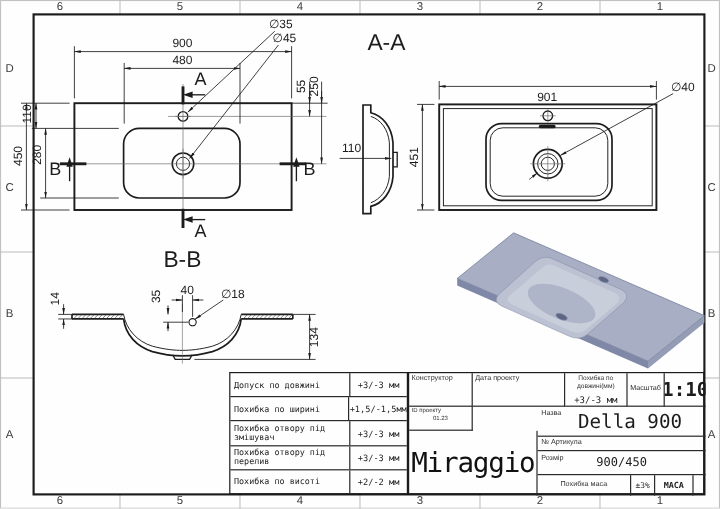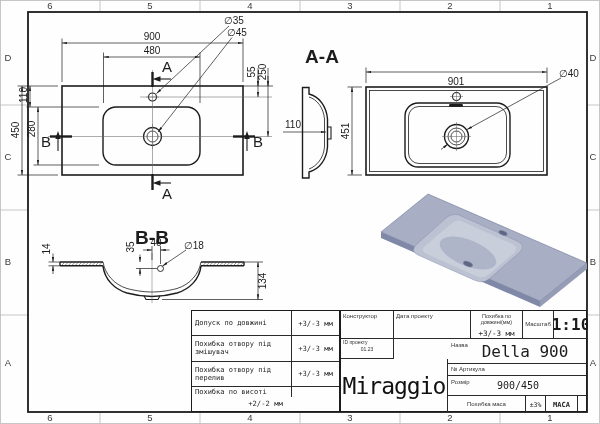--- a/index.html
+++ b/index.html
@@ -3,29 +3,29 @@
 <meta charset="utf-8">
 <style>
   html,body{margin:0;padding:0;background:#ffffff;}
   .sheet{position:relative;width:600px;height:424px;background:#fefefe;overflow:hidden;
          font-family:"Liberation Sans",sans-serif;color:#1c1c1c;}
   svg{position:absolute;left:0;top:0;}
   .labels{position:absolute;left:0;top:0;width:600px;height:424px;}
   .lbl{position:absolute;transform:translate(-50%,-50%);white-space:nowrap;
        font-size:10px;color:#1c1c1c;line-height:1;}
   .rot{transform:translate(-50%,-50%) rotate(-90deg);}
-  .big{font-size:19px;font-weight:700;margin-top:20px;}
+  .big{font-size:19px;font-weight:400;}
   .sec{font-size:15px;font-weight:500;}
   .ref{font-size:9.5px;color:#3a3a3a;}
   
   .tol{position:absolute;left:191px;top:310px;width:149px;height:102px;
        border:1.2px solid #1c1c1c;box-sizing:border-box;display:flex;flex-direction:column;
        font-family:"DejaVu Sans Mono",monospace;}
   .tol .row{flex:1;display:flex;border-bottom:0.8px solid #2a2a2a;box-sizing:border-box;}
-  .tol .row:last-child{border-bottom:none;flex-direction:column;}
+  .tol .row:last-child{border-bottom:none;}
   .tol .lab{width:100px;border-right:0.8px solid #2a2a2a;box-sizing:border-box;
             font-size:7px;line-height:1.15;display:flex;align-items:center;padding:1px 3px;color:#1d1d1d;}
   .tol .val{flex:1;font-size:7.2px;display:flex;align-items:center;justify-content:center;color:#1d1d1d;}
   .tb{position:absolute;left:340px;top:310px;width:247px;height:102px;
       border:1.2px solid #1c1c1c;box-sizing:border-box;font-family:"DejaVu Sans Mono",monospace;}
   .cell{position:absolute;box-sizing:border-box;border-right:0.8px solid #2a2a2a;
         border-bottom:0.8px solid #2a2a2a;overflow:hidden;}
   .tiny{font-family:"Liberation Sans",sans-serif;font-size:6px;color:#333;line-height:1.1;}
   .center{display:flex;align-items:center;justify-content:center;}
 </style>
@@ -255,20 +255,24 @@
   <span class="lbl" style="left:194px;top:246px">∅18</span>
   <span class="lbl rot" style="left:263px;top:281px">134</span>
 </div>
 
 <div class="tol">
   <div class="row">
     <div class="lab">Допуск по довжині</div>
     <div class="val">+3/-3 мм</div>
   </div>
   <div class="row">
+    <div class="lab">Похибка по ширині</div>
+    <div class="val">+1,5/-1,5мм</div>
+  </div>
+  <div class="row">
     <div class="lab">Похибка отвору під змішувач</div>
     <div class="val">+3/-3 мм</div>
   </div>
   <div class="row">
     <div class="lab">Похибка отвору під перелив</div>
     <div class="val">+3/-3 мм</div>
   </div>
   <div class="row">
     <div class="lab">Похибка по висоті</div>
     <div class="val">+2/-2 мм</div>

